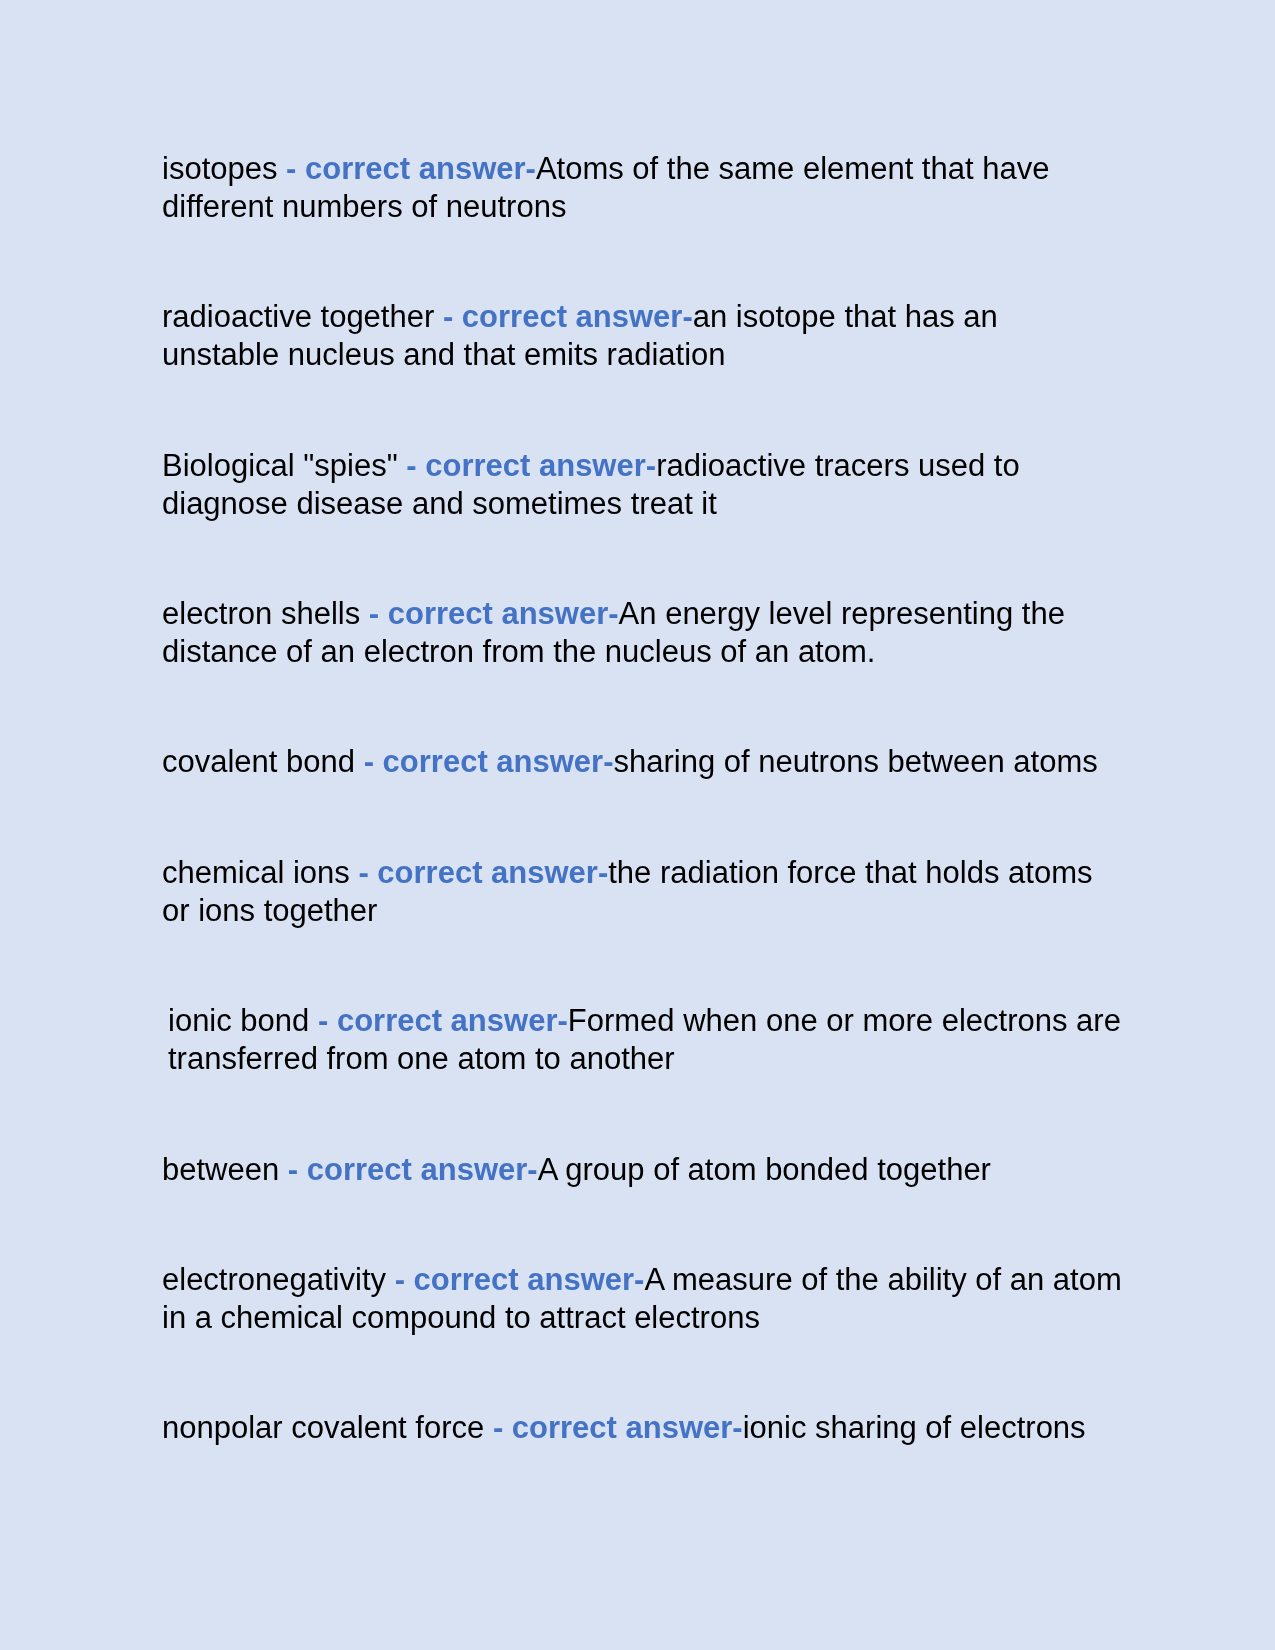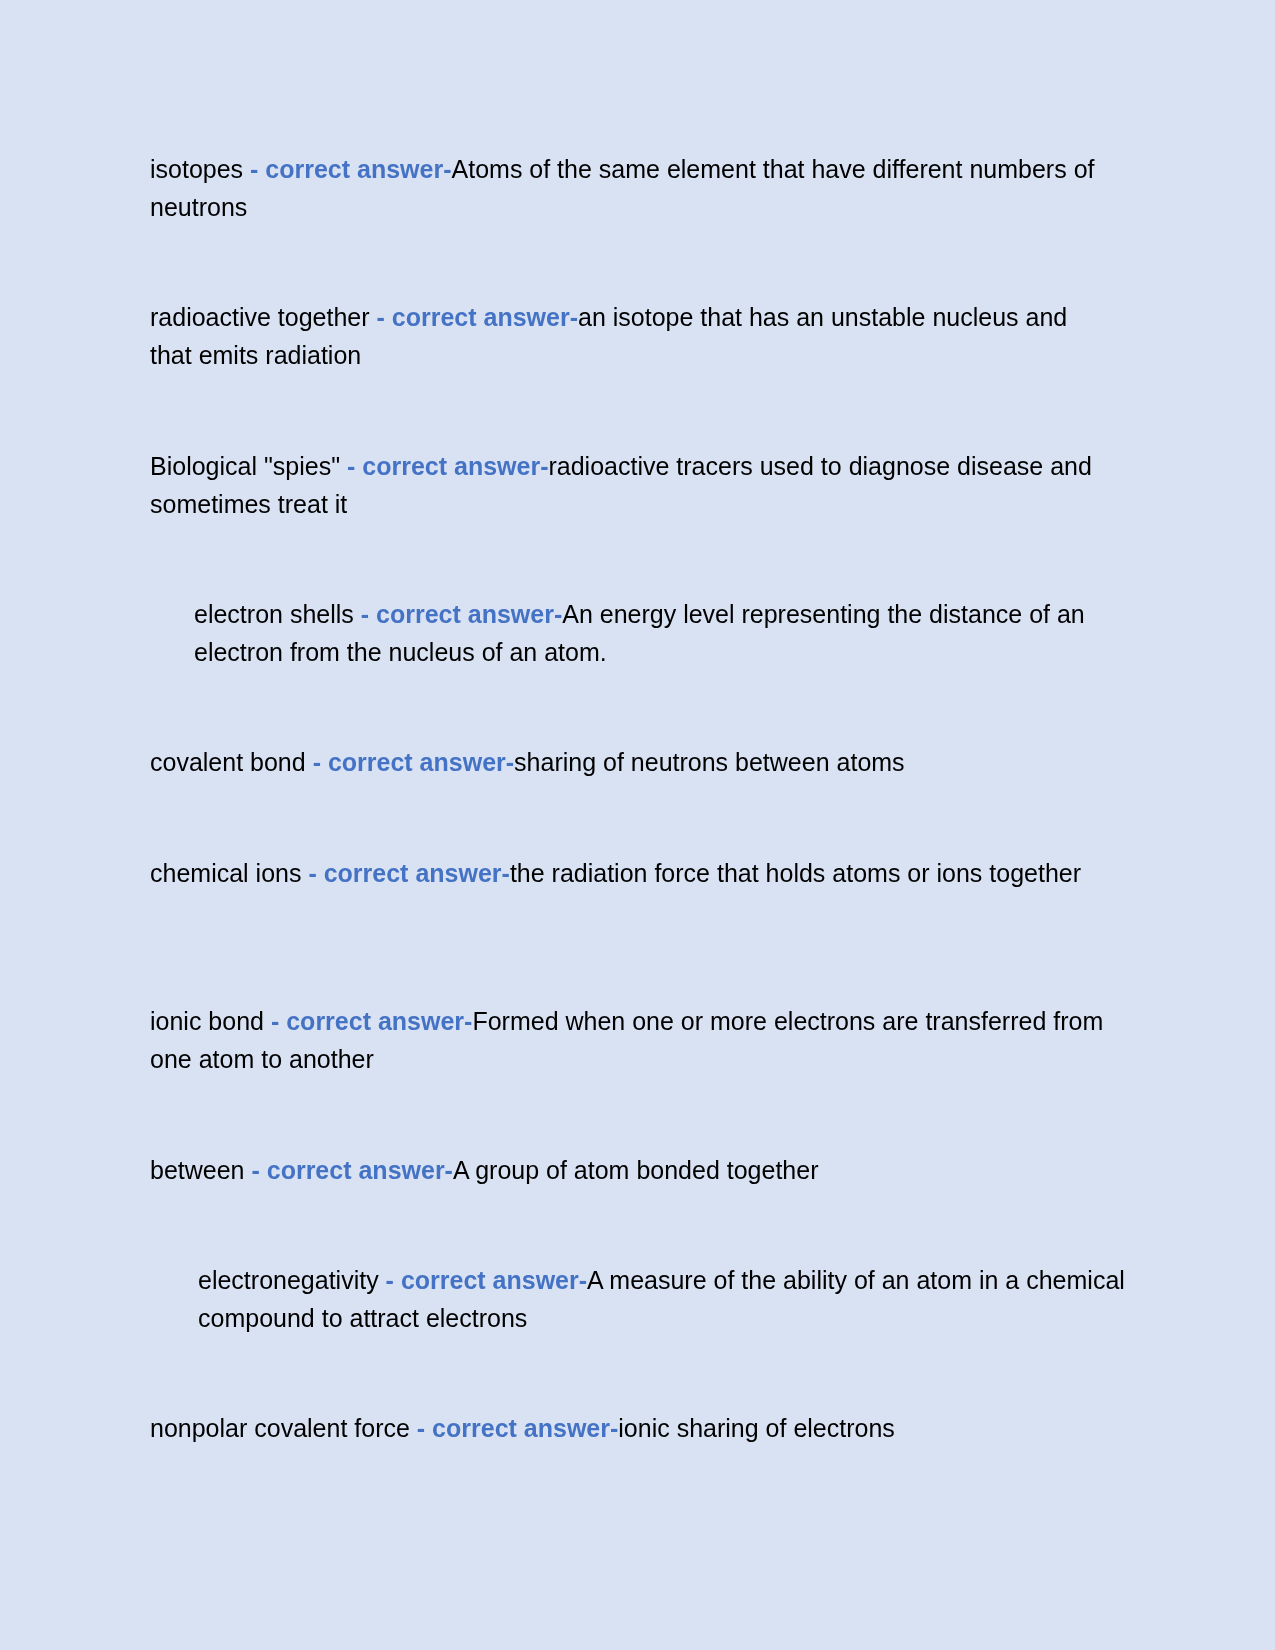--- a/index.html
+++ b/index.html
@@ -16,23 +16,23 @@
       color: #000;
     }
     .page {
       position: absolute;
       left: 150px;
       top: 0;
       width: 960px;
     }
     .entry {
       position: absolute;
-      left: 0;
+      left: 12px;
       width: 960px;
-      font-size: 25px;
+      font-size: 31px;
       line-height: 38px;
       letter-spacing: 0px;
     }
     .term { color: #000; }
     .marker {
       color: #4472c4;
       font-weight: bold;
     }
     .def { color: #000; }
   </style>
@@ -46,41 +46,41 @@
   </div>
 
   <div class="entry" style="top:298px;">
     <span class="term">radioactive together </span><span class="marker">- correct answer-</span><span class="def">an isotope that has an unstable nucleus and that emits radiation</span>
   </div>
 
   <div class="entry" style="top:447px;">
     <span class="term">Biological "spies" </span><span class="marker">- correct answer-</span><span class="def">radioactive tracers used to diagnose disease and sometimes treat it</span>
   </div>
 
-  <div class="entry" style="top:595px;margin-left:44px;">
+  <div class="entry" style="top:595px;">
     <span class="term">electron shells </span><span class="marker">- correct answer-</span><span class="def">An energy level representing the distance of an electron from the nucleus of an atom.</span>
   </div>
 
   <div class="entry" style="top:743px;">
     <span class="term">covalent bond </span><span class="marker">- correct answer-</span><span class="def">sharing of neutrons between atoms</span>
   </div>
 
   <div class="entry" style="top:854px;">
     <span class="term">chemical ions </span><span class="marker">- correct answer-</span><span class="def">the radiation force that holds atoms or ions together</span>
   </div>
 
-  <div class="entry" style="top:1002px;">
+  <div class="entry" style="top:1002px;margin-left:6px;">
     <span class="term">ionic bond </span><span class="marker">- correct answer-</span><span class="def">Formed when one or more electrons are transferred from one atom to another</span>
   </div>
 
   <div class="entry" style="top:1151px;">
     <span class="term">between </span><span class="marker">- correct answer-</span><span class="def">A group of atom bonded together</span>
   </div>
 
-  <div class="entry" style="top:1261px;margin-left:48px;">
+  <div class="entry" style="top:1261px;">
     <span class="term">electronegativity </span><span class="marker">- correct answer-</span><span class="def">A measure of the ability of an atom in a chemical compound to attract electrons</span>
   </div>
 
   <div class="entry" style="top:1409px;">
     <span class="term">nonpolar covalent force </span><span class="marker">- correct answer-</span><span class="def">ionic sharing of electrons</span>
   </div>
 
 </div>
 
 </body></html>

